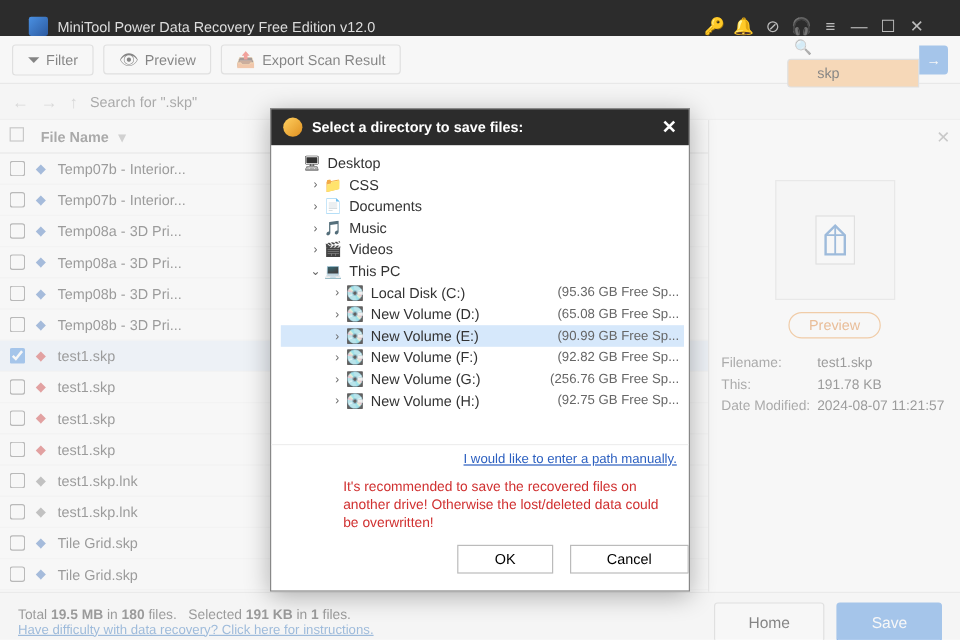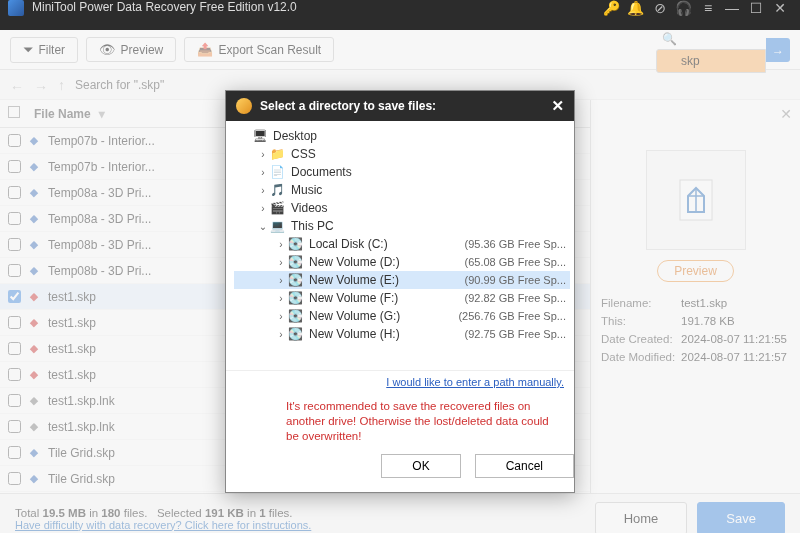--- a/index.html
+++ b/index.html
@@ -1,17 +1,17 @@
 <!DOCTYPE html>
 <html><head>
 <meta charset="utf-8">
 <style>
   * { box-sizing: border-box; margin: 0; padding: 0; font-family: "Segoe UI", Arial, sans-serif; }
   body { width: 800px; height: 533px; overflow: hidden; background: #f5f5f5; position: relative; font-size: 12px; color: #333; }
-  .titlebar { height: 30px; background: #2c2c2c; color: #ddd; display: flex; align-items: flex-start; padding: 0 8px; }
+  .titlebar { height: 30px; background: #2c2c2c; color: #ddd; display: flex; align-items: flex-end; padding: 0 24px; }
   .titlebar .logo { width: 16px; height: 16px; background: linear-gradient(135deg,#4a90e2,#2c5aa0); border-radius: 2px; margin-right: 8px; }
   .titlebar .title { flex: 1; font-size: 12px; }
   .titlebar .ticon { width: 24px; text-align: center; font-size: 14px; color: #bbb; cursor: pointer; }
   .titlebar .ticon.gold { color: #e0b040; }
   .toolbar { height: 40px; background: #fff; border-bottom: 1px solid #ddd; display: flex; align-items: center; padding: 0 10px; gap: 8px; }
   .btn { border: 1px solid #ccc; background: #fff; border-radius: 3px; padding: 4px 12px; font-size: 12px; display: flex; align-items: center; gap: 5px; cursor: pointer; }
   .btn .bi { font-size: 13px; }
   .searchbox { margin-left: auto; display: flex; align-items: center; }
   .searchbox input { border: 1px solid #ccc; border-radius: 3px 0 0 3px; padding: 4px 8px 4px 24px; width: 110px; font-size: 12px; background: #fdba74; margin-top: 22px; }
   .searchwrap { position: relative; }
@@ -226,24 +226,20 @@
     <div class="meta">
       <div>
           <span class="k">Filename:</span>
           <span>test1.skp</span>
         </div>
       <div>
           <span class="k">This:</span>
           <span>191.78 KB</span>
         </div>
       <div>
-          <span class="k">Date Created:</span>
-          <span>2024-08-07 11:21:55</span>
-        </div>
-      <div>
           <span class="k">Date Modified:</span>
           <span>2024-08-07 11:21:57</span>
         </div>
     </div>
   </div>
 </div>
 
 <div class="footer">
   <div class="stat">
     <span>Total <b>19.5 MB</b> in <b>180</b> files. &nbsp; Selected <b>191 KB</b> in <b>1</b> files.</span><br>

